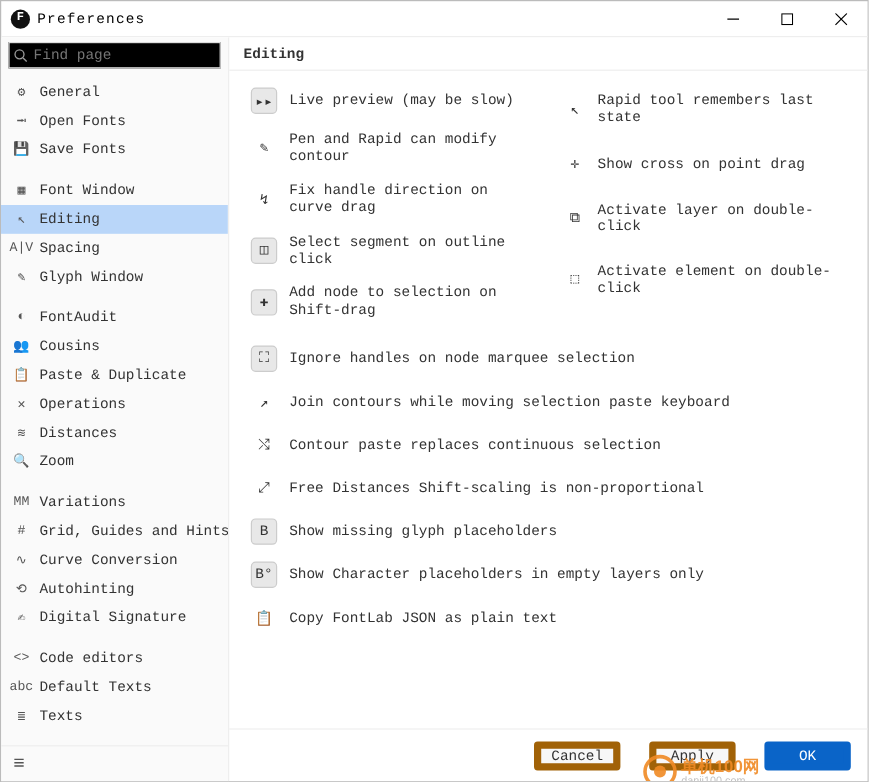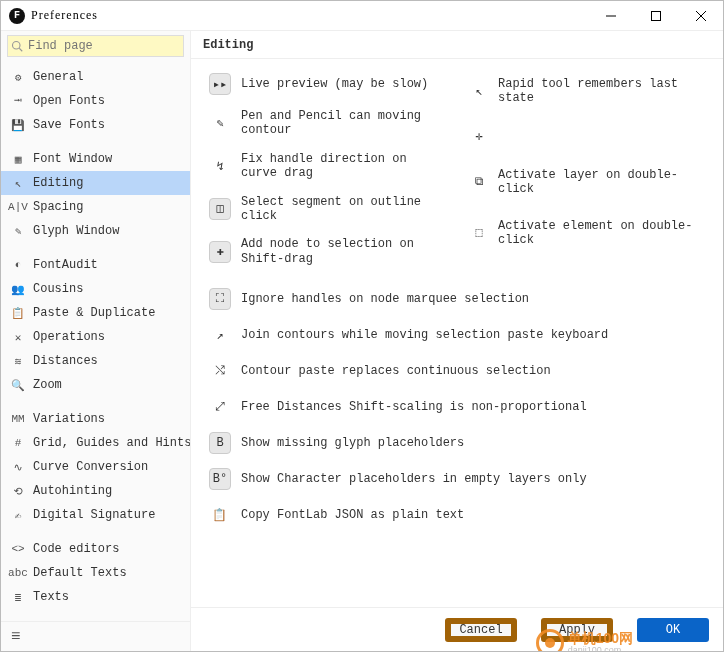--- a/index.html
+++ b/index.html
@@ -2,30 +2,30 @@
 <html><head>
 <meta charset="utf-8">
 <style>
   * { box-sizing: border-box; margin: 0; padding: 0; }
   html, body { width: 724px; height: 652px; font-family: "Consolas", "Courier New", monospace; font-size: 12px; color: #333; background: #fff; overflow: hidden; }
   
   .window { width: 724px; height: 652px; border: 1px solid #bbb; display: flex; flex-direction: column; background: #fff; }
   
   .titlebar { height: 30px; display: flex; align-items: center; padding: 0 0 0 8px; border-bottom: 1px solid #eee; }
   .titlebar .app-icon { width: 16px; height: 16px; border-radius: 50%; background: #111; color: #fff; display: flex; align-items: center; justify-content: center; font-size: 10px; font-weight: bold; margin-right: 6px; }
-  .titlebar .title { flex: 1; font-family: Liberation Serif, serif; font-size: 12px; color: #000; letter-spacing: 1px; }
+  .titlebar .title { flex: 1; font-family: Liberation Mono, monospace; font-size: 12px; color: #000; letter-spacing: 1px; }
   .titlebar .win-btns { display: flex; height: 100%; }
   .titlebar .win-btn { width: 45px; height: 100%; display: flex; align-items: center; justify-content: center; font-family: "Segoe UI Symbol", sans-serif; font-size: 10px; cursor: default; }
   .titlebar .win-btn svg { width: 10px; height: 10px; }
   
   .body { flex: 1; display: flex; overflow: hidden; }
   
   .sidebar { width: 190px; background: #fafafa; border-right: 1px solid #eee; display: flex; flex-direction: column; }
   .search-wrap { padding: 4px 6px; }
-  .search-input { width: 100%; height: 22px; border: 1px solid #ddd; background: #fef9c3; padding: 0 6px 0 20px; font-family: inherit; font-size: 12px; color: #888; }
+  .search-input { width: 100%; height: 22px; border: 1px solid #ddd; background: #000000; padding: 0 6px 0 20px; font-family: inherit; font-size: 12px; color: #888; }
   .search-cell { position: relative; }
   .search-cell .mag { position: absolute; left: 10px; top: 50%; transform: translateY(-50%); width: 12px; height: 12px; }
   .nav { flex: 1; overflow-y: auto; padding: 4px 0; }
   .nav-group { margin-bottom: 10px; }
   .nav-item { display: flex; align-items: center; height: 24px; padding: 0 10px; gap: 8px; cursor: default; }
   .nav-item.active { background: #b9d6f9; }
   .nav-item .ic { width: 14px; height: 14px; display: flex; align-items: center; justify-content: center; color: #555; flex-shrink: 0; }
   .nav-item .lbl { white-space: nowrap; }
   
   .bottom-bar { height: 30px; border-top: 1px solid #eee; display: flex; align-items: center; padding: 0 10px; }
@@ -194,21 +194,21 @@
       <div class="main-header">Editing</div>
       <div class="content">
         <div class="cols">
           <div class="col1" id="col1">
               <div class="opt">
                 <span class="oicon on">▸▸</span>
                 <span class="otext">Live preview (may be slow)</span>
               </div>
               <div class="opt">
                 <span class="oicon">✎</span>
-                <span class="otext">Pen and Pencil can moving contour</span>
+                <span class="otext">Pen and Rapid can modify contour</span>
               </div>
               <div class="opt">
                 <span class="oicon">↯</span>
                 <span class="otext">Fix handle direction on curve drag</span>
               </div>
               <div class="opt">
                 <span class="oicon on">◫</span>
                 <span class="otext">Select segment on outline click</span>
               </div>
               <div class="opt">
@@ -216,20 +216,21 @@
                 <span class="otext">Add node to selection on Shift-drag</span>
               </div>
             </div>
           <div class="col2" id="col2">
               <div class="opt">
                 <span class="oicon">↖</span>
                 <span class="otext">Rapid tool remembers last state</span>
               </div>
               <div class="opt">
                 <span class="oicon">✛</span>
+                <span class="otext">Show cross on point drag</span>
               </div>
               <div class="opt">
                 <span class="oicon on">⧉</span>
                 <span class="otext">Activate layer on double-click</span>
               </div>
               <div class="opt">
                 <span class="oicon">⬚</span>
                 <span class="otext">Activate element on double-click</span>
               </div>
             </div>

